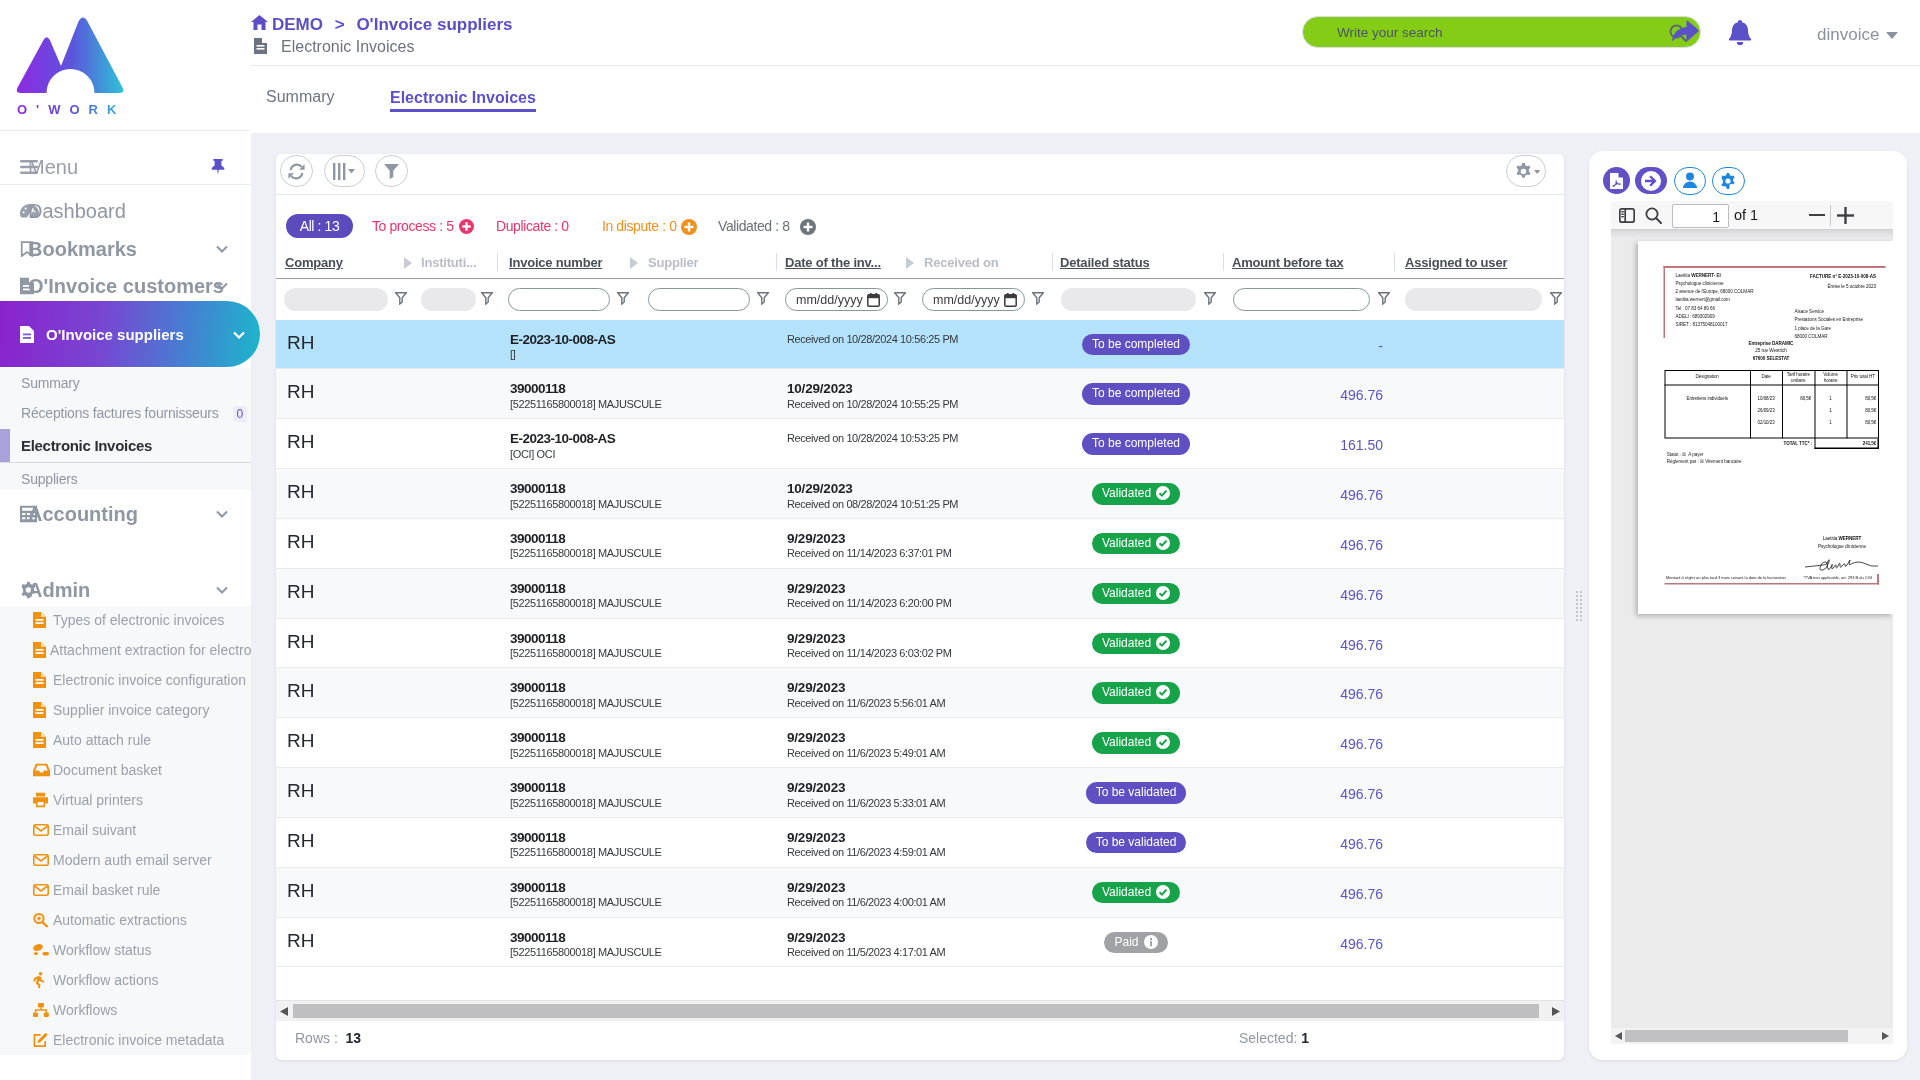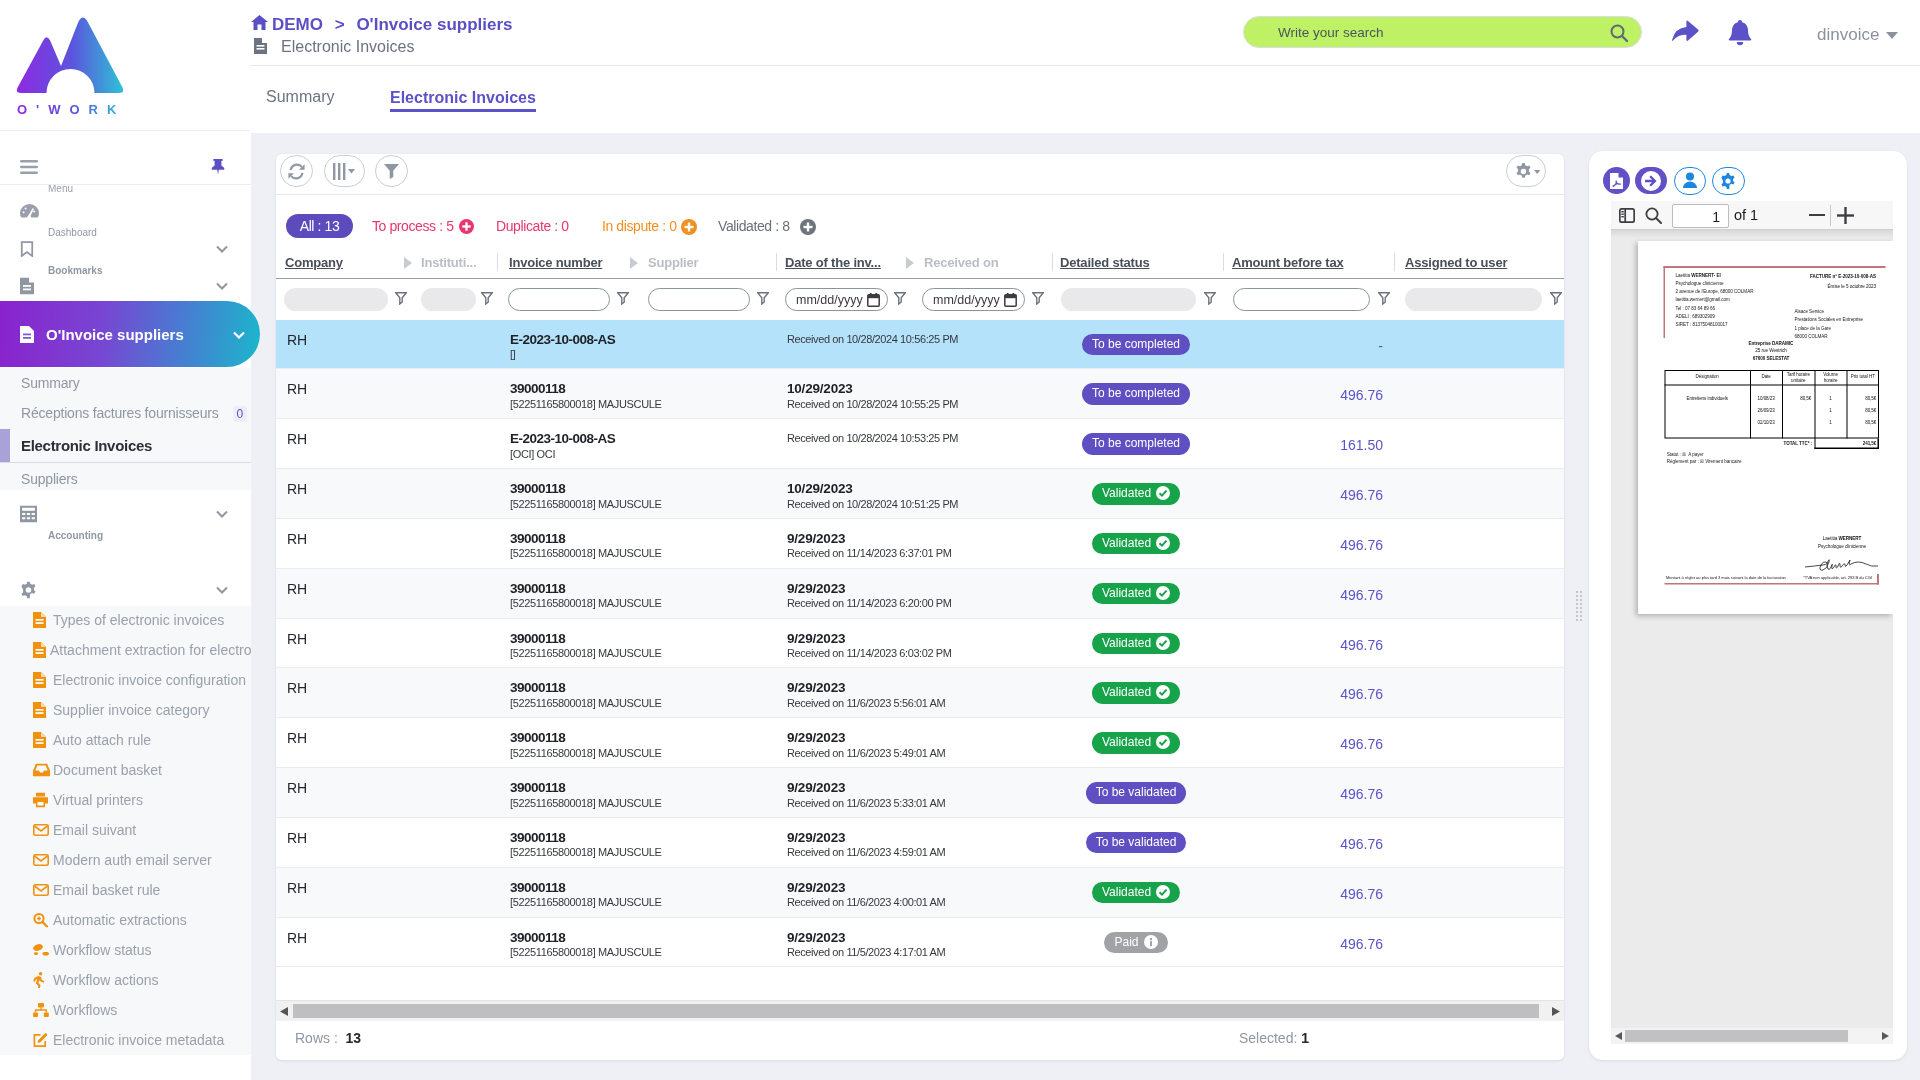--- a/index.html
+++ b/index.html
@@ -9,33 +9,33 @@
 
 
 #header { position:absolute; left:0; top:0; width:1920px; height:133px; background:#fff; }
 #hdrline { position:absolute; left:250px; top:65px; width:1670px; height:1px; background:#e9eaf0; }
 #logoline { position:absolute; left:0; top:130px; width:250px; height:1px; background:#ebecf0; }
 
 #crumb1 { position:absolute; left:272px; top:15px; font-size:17px; font-weight:bold; color:#5b4fc5; }
 #crumb1 .sep { color:#5b4fc5; padding:0 7px; font-weight:bold; }
 #crumb2 { position:absolute; left:281px; top:38px; font-size:16px; color:#6b7280; }
 
-#search { position:absolute; left:1243px; top:16px; width:399px; height:32px; background:#bef264; border:1px solid #dddcee; border-radius:16px; }
+#search { position:absolute; left:1302px; top:16px; width:399px; height:32px; background:#84cc16; border:1px solid #dddcee; border-radius:16px; }
 #search .ph { position:absolute; left:34px; top:8px; font-size:13.5px; color:#4a5563; }
 #user { position:absolute; left:1817px; top:25px; font-size:17px; color:#8b929e; }
 
 
 #tab1 { position:absolute; left:266px; top:88px; font-size:16px; color:#6d7582; }
 #tab2 { position:absolute; left:390px; top:89px; font-size:16px; font-weight:bold; color:#5b51c9; padding-bottom:2px; border-bottom:3px solid #5b51c9; }
 
 
 #sidebar { position:absolute; left:0; top:131px; width:251px; height:949px; background:#fff; }
 .srow { position:absolute; left:0; width:251px; height:38px; }
 .srow .ic { position:absolute; left:20px; top:50%; transform:translateY(-50%); width:17px; height:17px; }
-.srow .tx { position:absolute; left:48px; top:50%; transform:translateY(-50%); font-size:10px; color:#8f97a3; white-space:nowrap;margin-top:21px; }
+.srow .tx { position:absolute; left:28px; top:50%; transform:translateY(-50%); font-size:20px; color:#8f97a3; white-space:nowrap; }
 .srow .chev { position:absolute; left:216px; top:50%; transform:translateY(-50%); }
 .semib { font-weight:bold; }
 #menurow { top:19px; height:34px; }
 #menurow .tx { color:#99a0ac; font-weight:normal; }
 #sideline1 { position:absolute; left:0; top:53px; width:251px; height:1px; background:#ebecf0; }
 #grad { position:absolute; left:0; top:170px; width:259.5px; height:66px; border-radius:0 33px 33px 0; background:linear-gradient(96deg,#8a22cd 0%, #7747d2 40%, #4a7ad2 68%, #1bb6cb 100%); }
 #grad .tx { position:absolute; left:46px; top:50%; transform:translateY(-50%); font-size:15px; font-weight:bold; color:#fff; }
 #sub1 { position:absolute; left:0; top:237px; width:251px; height:122px; background:#f7f8fa; }
 .subrow { position:absolute; left:0; width:251px; height:30px; }
 .subrow .tx { position:absolute; left:21px; top:50%; transform:translateY(-50%); font-size:14px; letter-spacing:-0.2px; color:#8f97a3; white-space:nowrap; }
@@ -65,21 +65,21 @@
 #tfilter { position:absolute; left:0; top:126px; width:1288px; height:48px; border-bottom:1px solid #c6cbd1; }
 .fin { position:absolute; top:8px; height:23px; border-radius:12px; }
 .fgray { background:#e9e9eb; }
 .fwhite { background:#fff; border:1px solid #87979c; }
 .fun { position:absolute; top:12px; }
 
 #rows { position:absolute; left:0; top:165.5px; width:1288px; }
 .row { position:relative; width:1288px; height:49.85px; border-bottom:1px solid #e9ecef; background:#fff; }
 .row.alt { background:#f8f9fb; }
 .row.sel { background:#b4e2fb; }
-.c-co { position:absolute; left:11px; top:12px; font-size:14px; color:#23272e; }
+.c-co { position:absolute; left:11px; top:12px; font-size:19px; color:#23272e; }
 .c-inv { position:absolute; left:234px; top:12px; letter-spacing:-0.5px; font-size:13.5px; font-weight:bold; color:#1d2025; }
 .c-sub { position:absolute; left:234px; top:28.5px; letter-spacing:-0.35px; font-size:11px; color:#35383d; }
 .c-dt { position:absolute; left:511px; top:12px; letter-spacing:-0.2px; font-size:13.5px; font-weight:bold; color:#1d2025; }
 .c-rc { position:absolute; left:511px; top:28.5px; letter-spacing:-0.4px; font-size:11px; color:#35383d; }
 .c-rc1 { position:absolute; left:511px; top:13px; letter-spacing:-0.4px; font-size:11px; color:#35383d; }
 .pill { position:absolute; left:772px; top:14px; width:176px; text-align:center; }
 .pill span { display:inline-block; height:21.5px; line-height:21.5px; border-radius:11px; color:#fff; font-size:12px; padding:0 10px; }
 .p-purple span { background:#5e50c2; }
 .p-green span { background:#17a34a; }
 .p-gray span { background:#a0a2a5; }
@@ -542,21 +542,21 @@
         <span class="c-sub">[OCI] OCI</span>
         <span class="c-rc1">Received on 10/28/2024 10:53:25 PM</span>
         <span class="pill p-purple"><span>To be completed</span></span>
         <span class="c-amt">161.50</span>
       </div>
     <div class="row alt">
         <span class="c-co">RH</span>
         <span class="c-inv">39000118</span>
         <span class="c-sub">[52251165800018] MAJUSCULE</span>
         <span class="c-dt">10/29/2023</span>
-        <span class="c-rc">Received on 10/28/2024 10:51:25 PM</span>
+        <span class="c-rc">Received on 08/28/2024 10:51:25 PM</span>
         <span class="pill p-green"><span>Validated<svg style="vertical-align:-3px;margin-left:5px" width="14" height="14" viewBox="0 0 14 14">
               <circle cx="7" cy="7" r="7" fill="#fff"></circle>
               <path fill="none" stroke="#17a34a" stroke-width="2" d="M3.5 7.2 L6 9.6 L10.5 4.6"></path>
             </svg></span></span>
         <span class="c-amt">496.76</span>
       </div>
     <div class="row ">
         <span class="c-co">RH</span>
         <span class="c-inv">39000118</span>
         <span class="c-sub">[52251165800018] MAJUSCULE</span>

